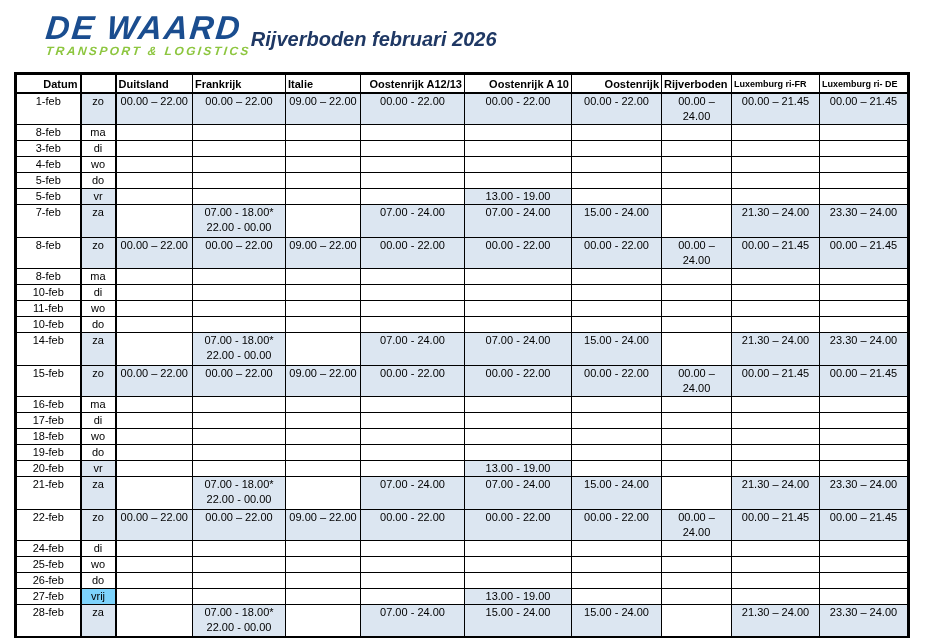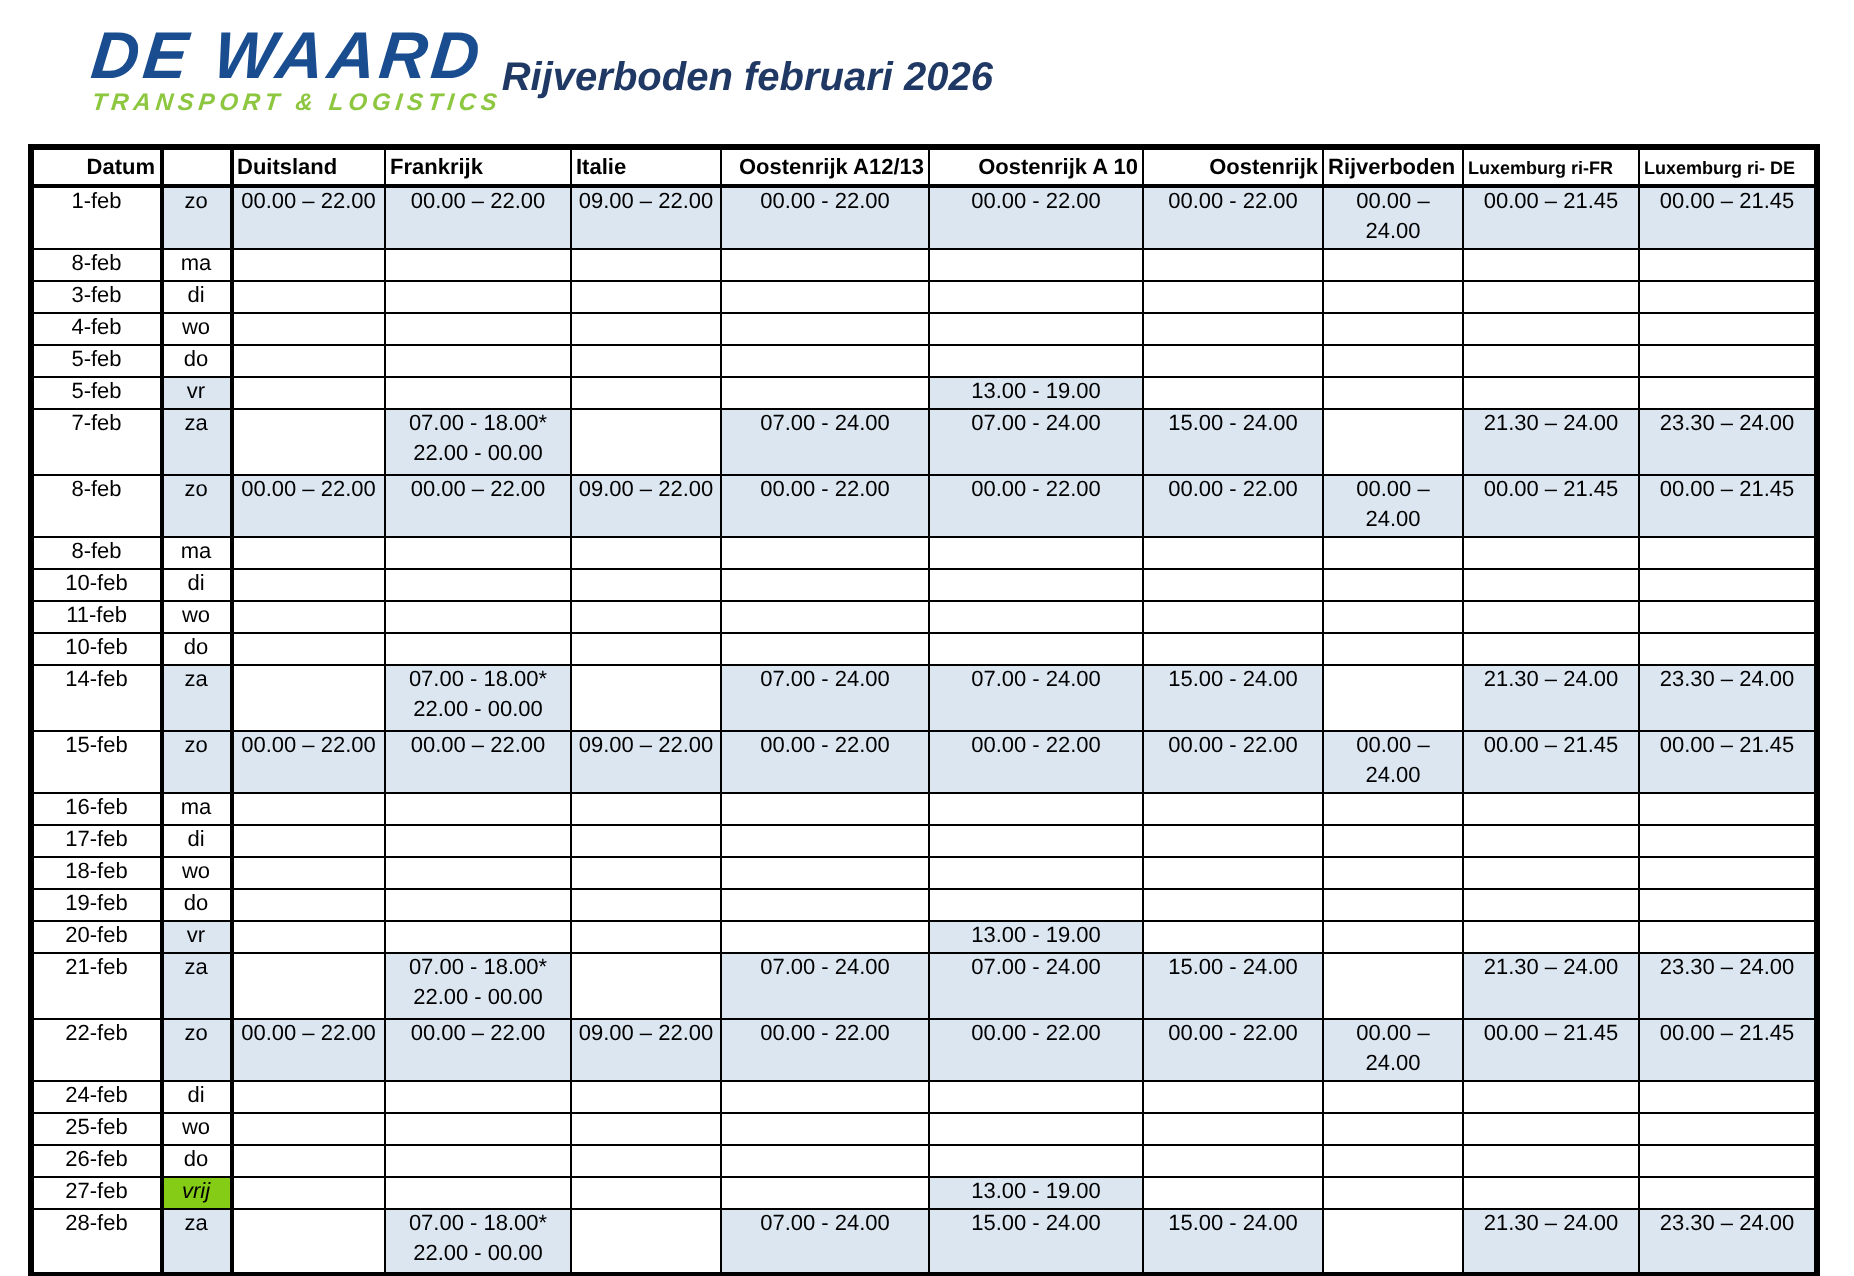--- a/index.html
+++ b/index.html
@@ -434,21 +434,21 @@
           <td></td>
           <td></td>
           <td></td>
           <td></td>
           <td></td>
           <td></td>
           <td></td>
         </tr>
         <tr>
           <td class="bR">27-feb</td>
-          <td class="bR" style="background: #84cc16; font-style: italic;">vrij</td>
+          <td class="bR" style="background: #7dd3fc;">vrij</td>
           <td></td>
           <td></td>
           <td></td>
           <td></td>
           <td style="background: rgb(220, 230, 241);">13.00 - 19.00</td>
           <td></td>
           <td></td>
           <td></td>
           <td></td>
         </tr>

